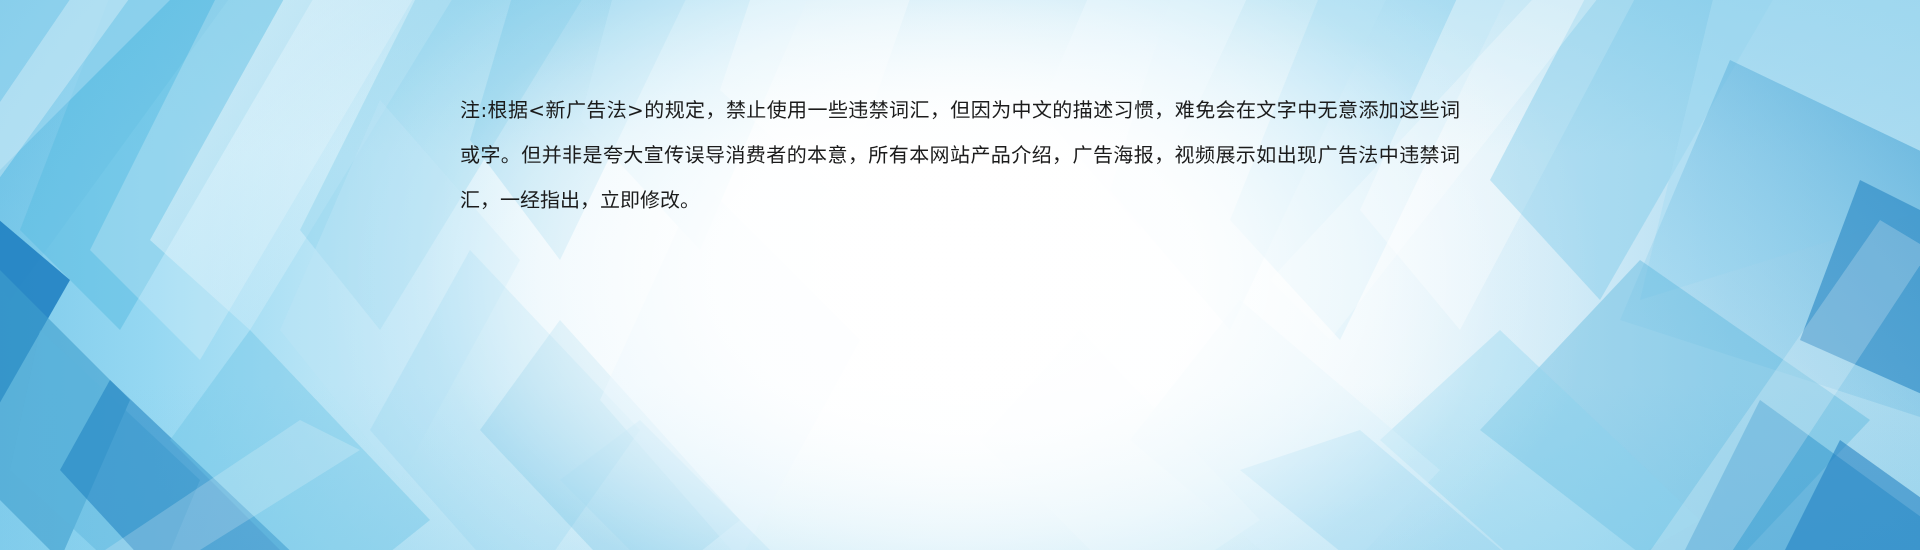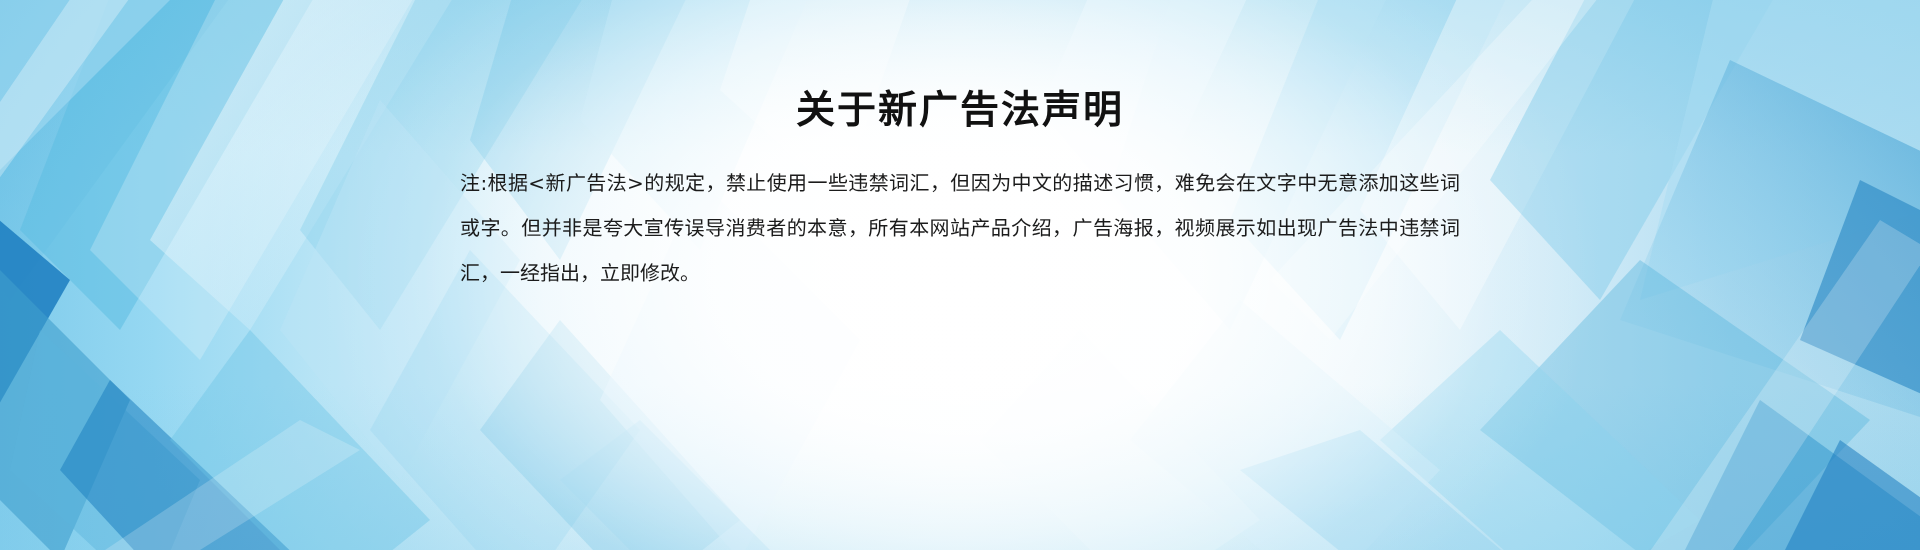--- a/index.html
+++ b/index.html
@@ -177,20 +177,19 @@
       <polygon points="90,-30 150,-30 -60,260 -60,190" fill="#ffffff" opacity="0.30"></polygon>
       <polygon points="1560,-30 1620,-30 1330,340 1270,280" fill="#ffffff" opacity="0.28"></polygon>
       <polygon points="1880,220 1930,250 1700,600 1630,580" fill="#ffffff" opacity="0.22"></polygon>
       <polygon points="300,420 360,450 120,600 60,580" fill="#ffffff" opacity="0.20"></polygon>
     </g>
   </svg>
 
   <div class="bg-veil"></div>
 
   <div class="content">
-    <h1 class="page-title">关于新广告法声明</h1>
 
     <div class="body-copy">
       <p class="para">注:根据&lt;新广告法&gt;的规定，禁止使用一些违禁词汇，但因为中文的描述习惯，难免会在文字中无意添加这些词或字。但并非是夸大宣传误导消费者的本意，所有本网站产品介绍，广告海报，视频展示如出现广告法中违禁词汇，一经指出，立即修改。</p>
     </div>
   </div>
 
 </div>
 
 </body></html>

